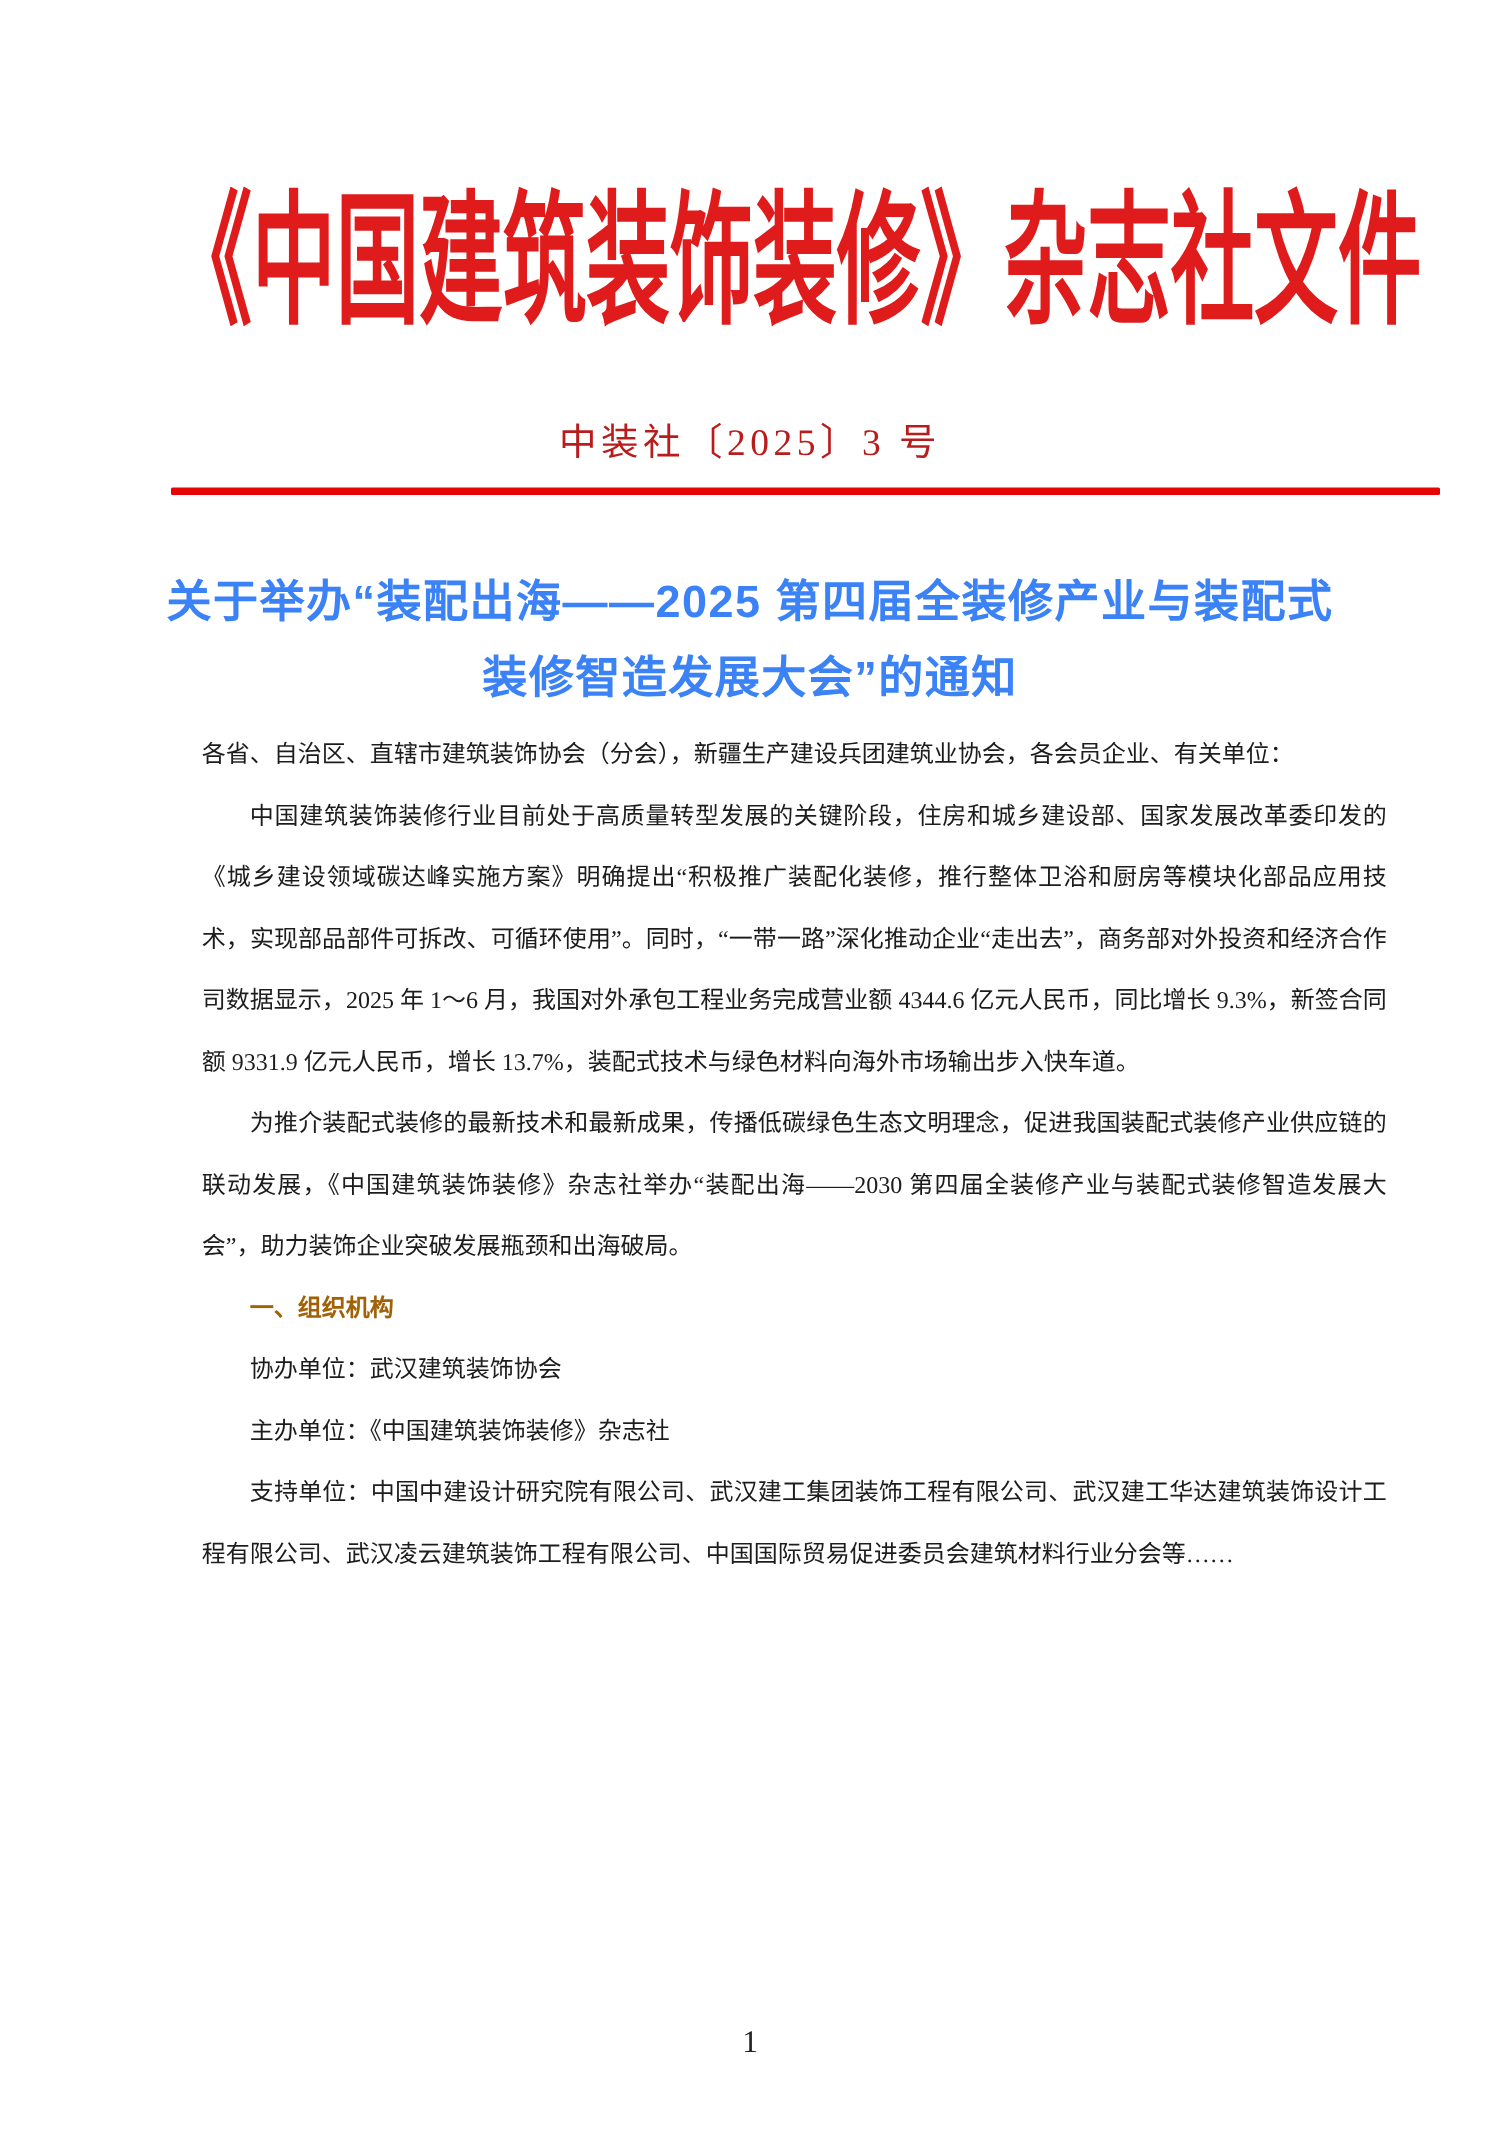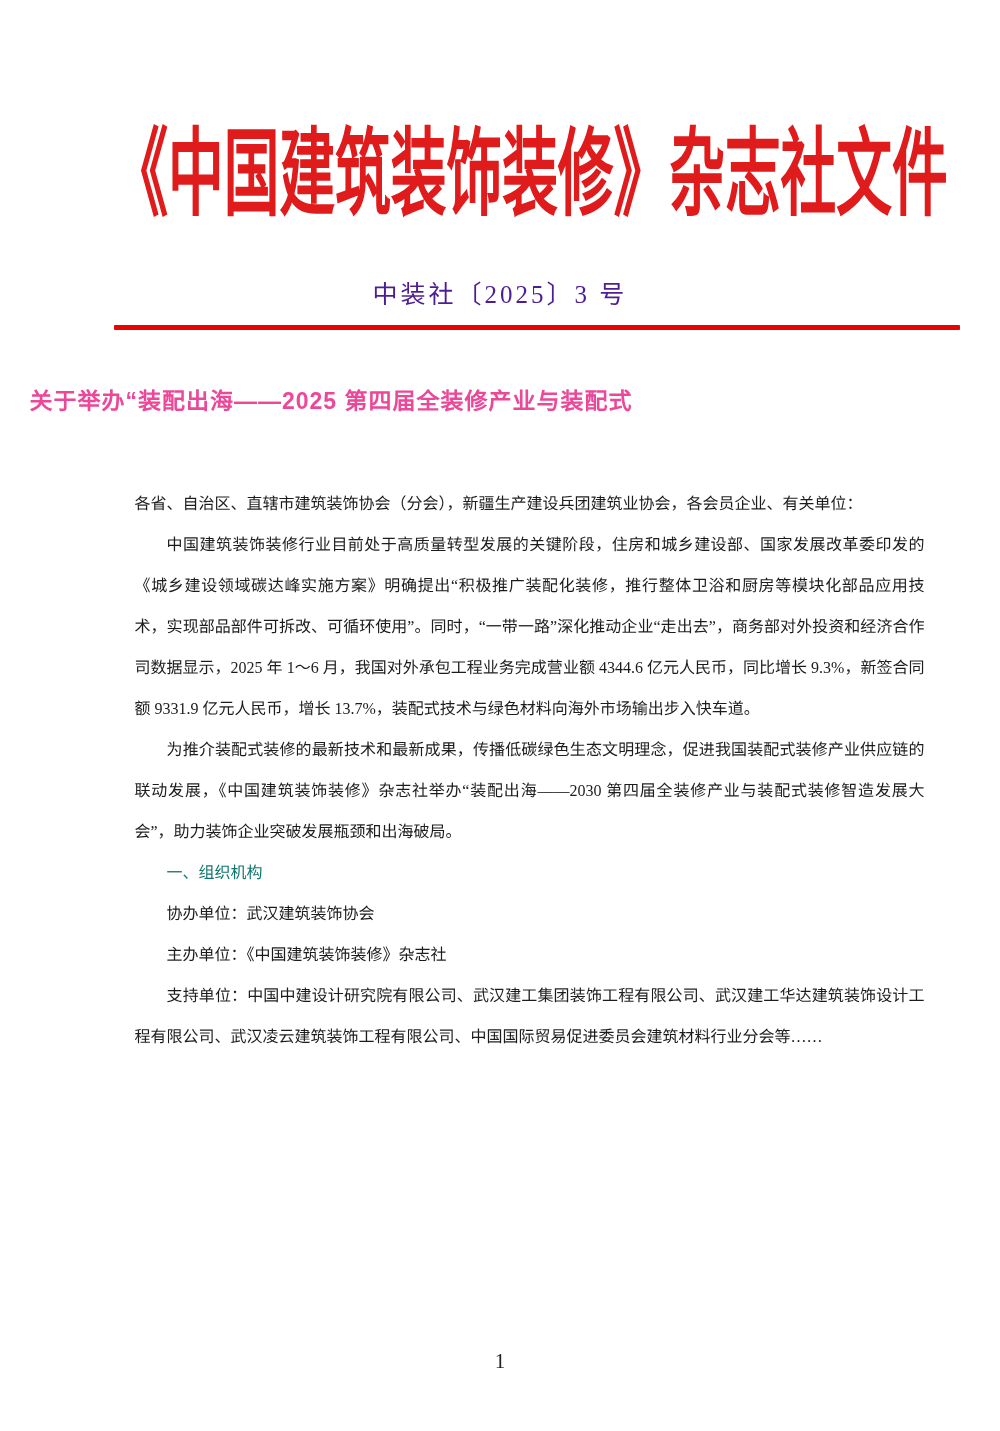--- a/index.html
+++ b/index.html
@@ -35,47 +35,48 @@
   
   .doc-number {
     position: absolute;
     top: 258px;
     left: 0;
     width: 100%;
     text-align: center;
     font-family: "Liberation Serif", "DejaVu Serif", serif;
     font-size: 25px;
     letter-spacing: 3px;
-    color: #4c1d95;
+    color: #b91c1c;
   }
 
   
   .red-divider {
     position: absolute;
     top: 309px;
     left: 84px;
     width: 846px;
     height: 5px;
     background: #e60404;
     border-radius: 1px;
   }
 
   
   .notice-title {
     position: absolute;
     top: 360px;
     left: 0;
     width: 100%;
     margin: 0;
+    text-align: center;
     font-family: "Liberation Sans", "DejaVu Sans", sans-serif;
     font-weight: bold;
-    font-size: 23px;
+    font-size: 30px;
     line-height: 51px;
     letter-spacing: 1px;
-    color: #ec4899;
+    color: #3b82f6;
   }
   .notice-title .t-line { display: block; }
 
   
   .body-text {
     position: absolute;
     top: 467px;
     left: 105px;
     width: 790px;
     font-family: "Liberation Serif", "DejaVu Serif", serif;
@@ -83,22 +84,22 @@
     line-height: 41px;
     text-align: justify;
     color: #1c1c1c;
   }
   .body-text p { margin: 0; }
   .indent { text-indent: 2em; }
   .no-indent { text-indent: 0; }
   .section-heading {
     text-indent: 2em;
     font-family: "Liberation Sans", "DejaVu Sans", sans-serif;
-    font-weight: normal;
-    color: #0f766e;
+    font-weight: bold;
+    color: #a16207;
   }
   .org-line { text-indent: 2em; }
 
   
   .page-number {
     position: absolute;
     top: 1333px;
     left: 0;
     width: 100%;
     text-align: center;
@@ -113,20 +114,21 @@
 <div class="page">
 
   <div class="header-title">《中国建筑装饰装修》杂志社文件</div>
 
   <div class="doc-number">中装社〔2025〕3 号</div>
 
   <div class="red-divider"></div>
 
   <h1 class="notice-title">
     <span class="t-line">关于举办“装配出海——2025 第四届全装修产业与装配式</span>
+    <span class="t-line">装修智造发展大会”的通知</span>
   </h1>
 
   <div class="body-text">
     <p class="no-indent">各省、自治区、直辖市建筑装饰协会（分会），新疆生产建设兵团建筑业协会，各会员企业、有关单位：</p>
     <p class="indent">中国建筑装饰装修行业目前处于高质量转型发展的关键阶段，住房和城乡建设部、国家发展改革委印发的《城乡建设领域碳达峰实施方案》明确提出“积极推广装配化装修，推行整体卫浴和厨房等模块化部品应用技术，实现部品部件可拆改、可循环使用”。同时，“一带一路”深化推动企业“走出去”，商务部对外投资和经济合作司数据显示，2025 年 1～6 月，我国对外承包工程业务完成营业额 4344.6 亿元人民币，同比增长 9.3%，新签合同额 9331.9 亿元人民币，增长 13.7%，装配式技术与绿色材料向海外市场输出步入快车道。</p>
     <p class="indent">为推介装配式装修的最新技术和最新成果，传播低碳绿色生态文明理念，促进我国装配式装修产业供应链的联动发展，《中国建筑装饰装修》杂志社举办“装配出海——2030 第四届全装修产业与装配式装修智造发展大会”，助力装饰企业突破发展瓶颈和出海破局。</p>
     <p class="section-heading">一、组织机构</p>
     <p class="org-line">协办单位：武汉建筑装饰协会</p>
     <p class="org-line">主办单位：《中国建筑装饰装修》杂志社</p>
     <p class="indent">支持单位：中国中建设计研究院有限公司、武汉建工集团装饰工程有限公司、武汉建工华达建筑装饰设计工程有限公司、武汉凌云建筑装饰工程有限公司、中国国际贸易促进委员会建筑材料行业分会等……</p>

